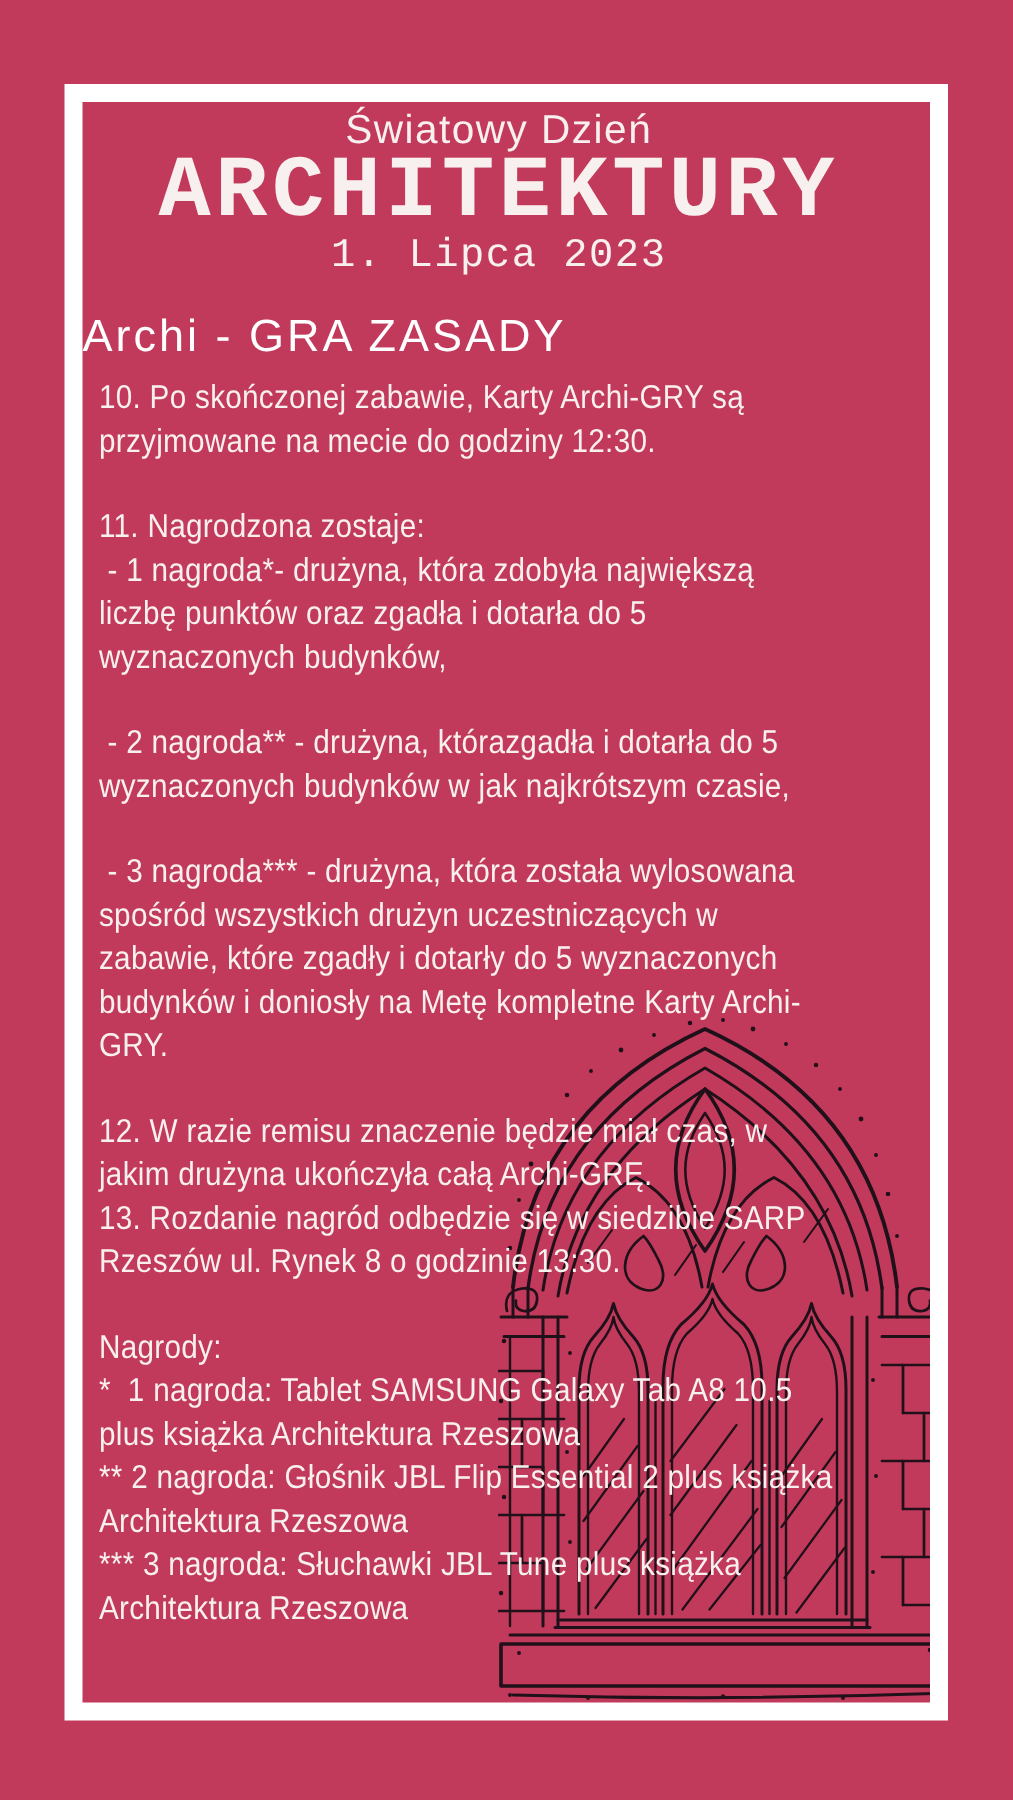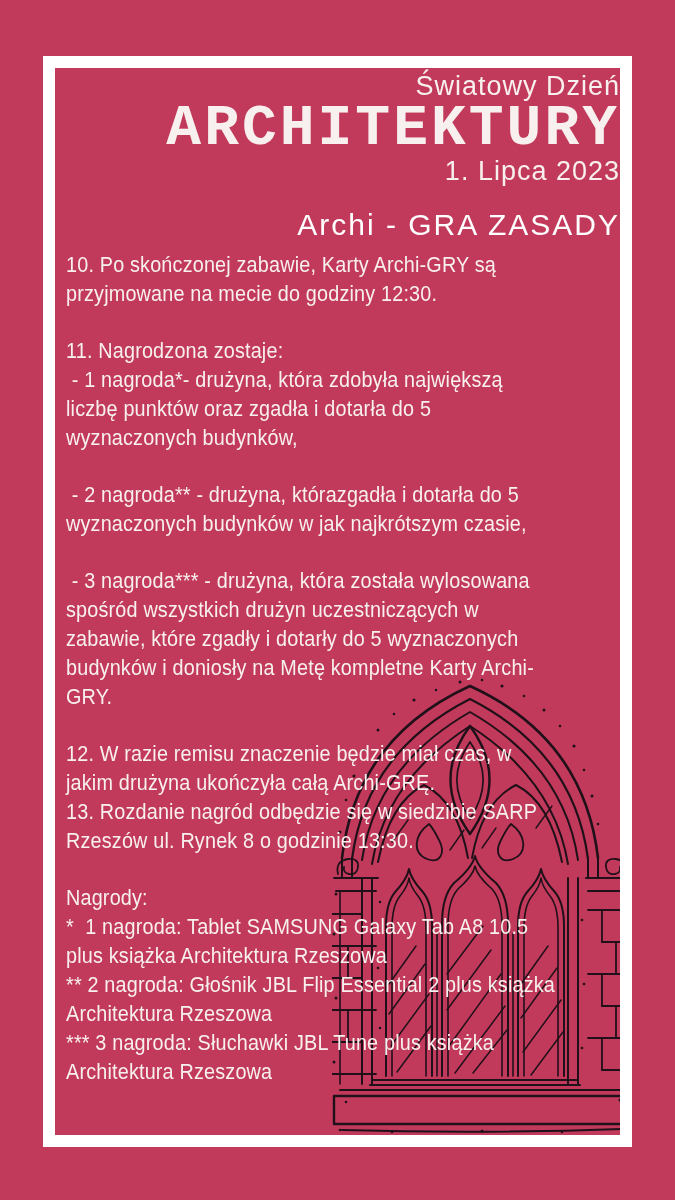--- a/index.html
+++ b/index.html
@@ -9,26 +9,26 @@
     font-family:"Liberation Sans","DejaVu Sans",sans-serif;
     color:#f8f0ee;
   }
   .frame {
     position:absolute; left:43px; top:56px; width:589px; height:1091px;
     border:12px solid #ffffff; box-sizing:border-box; z-index:2; pointer-events:none;
   }
   .window-art {
     position:absolute; left:332px; top:672px; width:300px; height:463px; z-index:1;
   }
-  .header { position:absolute; left:45px; right:55px; top:0; text-align:right; z-index:3; }
+  .header { position:absolute; left:45px; right:55px; top:0; text-align:center; z-index:3; }
   .kicker { margin-top:72px; font-size:27px; line-height:28px; letter-spacing:1px; }
   .title  { font-size:58px; line-height:52px; font-weight:700; letter-spacing:3px; margin-top:3px; white-space:nowrap;font-family:Liberation Mono, monospace; }
-  .date   { font-size:27px; line-height:30px; letter-spacing:1px; margin-top:1px; }
+  .date   { font-size:27px; line-height:30px; letter-spacing:1px; margin-top:1px;font-family:Liberation Mono, monospace; }
   .section-title {
-    position:absolute; left:55px; right:55px; top:208px; text-align:right;
+    position:absolute; left:55px; right:55px; top:208px; text-align:left;
     font-size:30px; line-height:34px; letter-spacing:2px; color:#ffffff; z-index:3;
   }
   .body {
     position:absolute; left:66px; top:250px; width:612px;
     font-size:22px; line-height:29px; letter-spacing:0.2px; z-index:3;
     transform:scaleX(0.9); transform-origin:0 0;
   }
   .body p { margin:0 0 28px 0; white-space:pre-wrap; }
 </style>
 </head>

